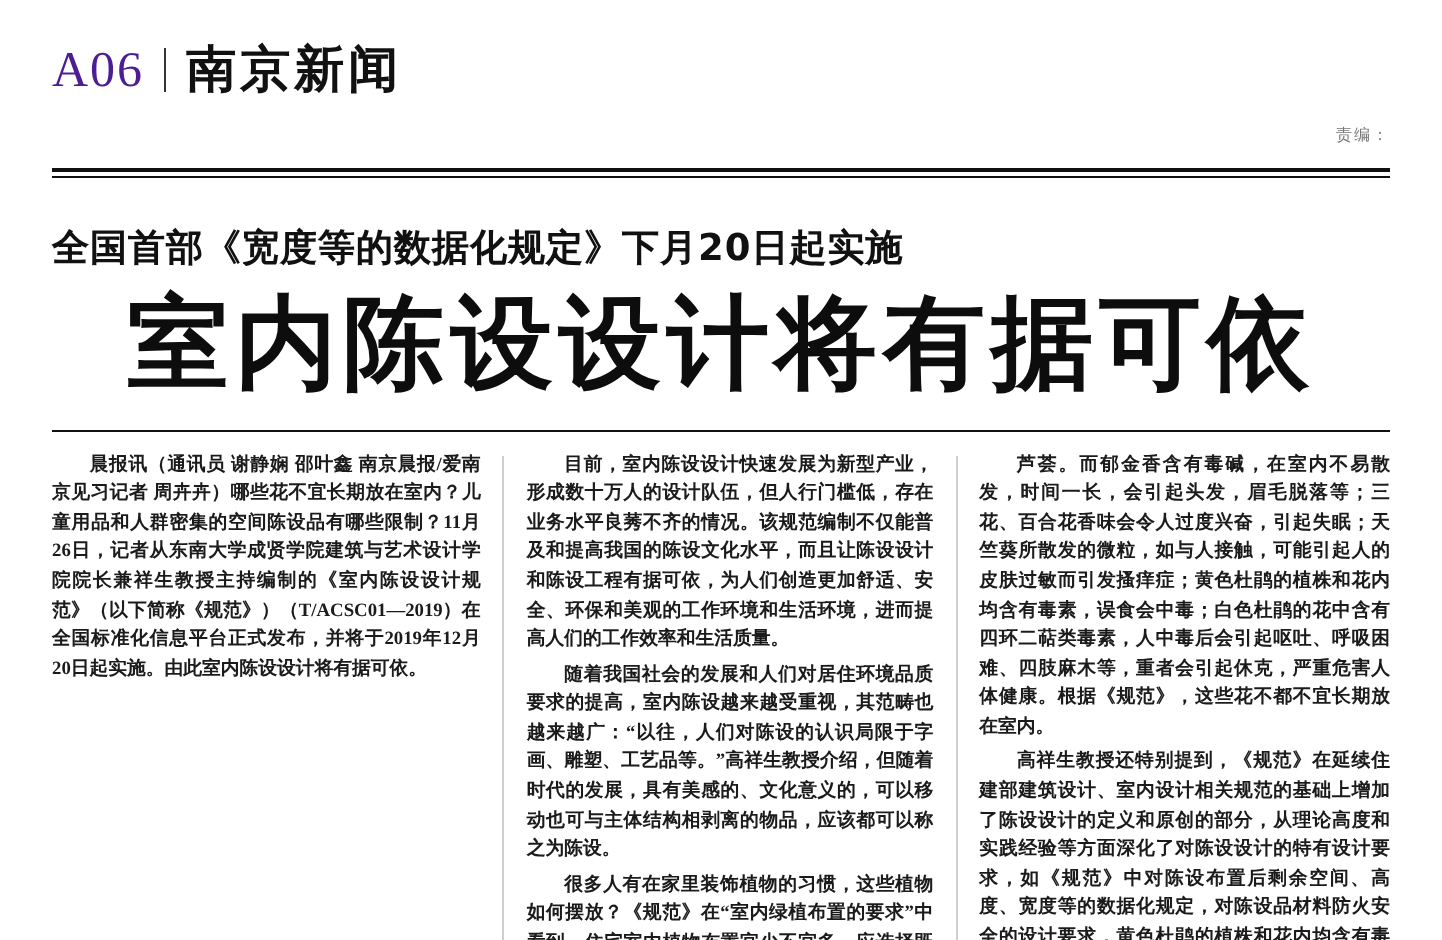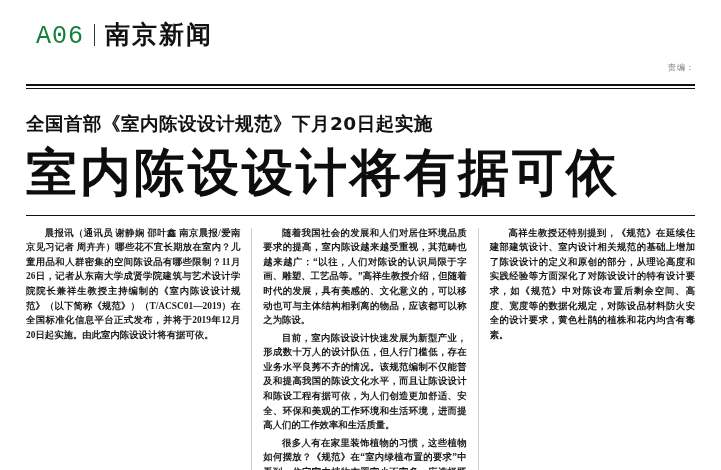--- a/index.html
+++ b/index.html
@@ -25,26 +25,25 @@
 
   
   .masthead {
     display: flex;
     align-items: baseline;
     padding-top: 18px;
     padding-bottom: 6px;
     position: relative;
   }
   .page-code {
-    font-family: Liberation Mono, monospace;
+    font-family: Liberation Serif, serif;
     font-size: 25px;
     letter-spacing: 1px;
     font-weight: normal;
-    color: #15803d;
-    margin-left: 10px;
+    color: #4c1d95;
   }
   .mast-sep {
     display: inline-block;
     width: 1px;
     height: 22px;
     background: #333;
     margin: 0 10px;
     position: relative;
     top: 3px;
   }
@@ -90,20 +89,21 @@
   }
   .headline {
     font-family: "DejaVu Sans", sans-serif;
     font-size: 51px;
     font-weight: bold;
     letter-spacing: 3px;
     line-height: 1.12;
     color: #0d0d0d;
     margin-top: 8px;
     white-space: nowrap;
+    text-align: center;
   }
   .headline-rule {
     height: 1px;
     background: #111;
     margin-top: 14px;
   }
 
   
   .columns {
     display: flex;
@@ -140,34 +140,35 @@
   <div class="masthead">
     <span class="page-code">A06</span>
     <span class="mast-sep"></span>
     <span class="section-name">南京新闻</span>
     <span class="mast-right">责编：</span>
   </div>
   <div class="rule"></div>
   <div class="rule thin"></div>
 
   <div class="headline-wrap">
-    <div class="kicker">全国首部《室内陈设设计规范》下月20日起实施</div>
+    <div class="kicker">全国首部《宽度等的数据化规定》下月20日起实施</div>
     <div class="headline">室内陈设设计将有据可依</div>
   </div>
   <div class="headline-rule"></div>
 
   <div class="columns">
     <div class="col c1">
       <p>晨报讯（通讯员 谢静娴 邵叶鑫 南京晨报/爱南京见习记者 周卉卉）哪些花不宜长期放在室内？儿童用品和人群密集的空间陈设品有哪些限制？11月26日，记者从东南大学成贤学院建筑与艺术设计学院院长兼祥生教授主持编制的《室内陈设设计规范》（以下简称《规范》）（T/ACSC01—2019）在全国标准化信息平台正式发布，并将于2019年12月20日起实施。由此室内陈设设计将有据可依。</p>
     </div>
     <div class="vrule"></div>
     <div class="col c2">
+      <p>目前，室内陈设设计快速发展为新型产业，形成数十万人的设计队伍，但人行门槛低，存在业务水平良莠不齐的情况。该规范编制不仅能普及和提高我国的陈设文化水平，而且让陈设设计和陈设工程有据可依，为人们创造更加舒适、安全、环保和美观的工作环境和生活环境，进而提高人们的工作效率和生活质量。</p>
       <p>随着我国社会的发展和人们对居住环境品质要求的提高，室内陈设越来越受重视，其范畴也越来越广：“以往，人们对陈设的认识局限于字画、雕塑、工艺品等。”高祥生教授介绍，但随着时代的发展，具有美感的、文化意义的，可以移动也可与主体结构相剥离的物品，应该都可以称之为陈设。</p>
-      <p>目前，室内陈设设计快速发展为新型产业，形成数十万人的设计队伍，但人行门槛低，存在业务水平良莠不齐的情况。该规范编制不仅能普及和提高我国的陈设文化水平，而且让陈设设计和陈设工程有据可依，为人们创造更加舒适、安全、环保和美观的工作环境和生活环境，进而提高人们的工作效率和生活质量。</p>
       <p>很多人有在家里装饰植物的习惯，这些植物如何摆放？《规范》在“室内绿植布置的要求”中看到，住宅室内植物布置宜少不宜多，应选择既有观赏观赏价值，又对健康无损的植物，比如：吊兰、</p>
     </div>
     <div class="vrule"></div>
     <div class="col c3">
+      <p>芦荟。而郁金香含有毒碱，在室内不易散发，时间一长，会引起头发，眉毛脱落等；三花、百合花香味会令人过度兴奋，引起失眠；天竺葵所散发的微粒，如与人接触，可能引起人的皮肤过敏而引发搔痒症；黄色杜鹃的植株和花内均含有毒素，误食会中毒；白色杜鹃的花中含有四环二萜类毒素，人中毒后会引起呕吐、呼吸困难、四肢麻木等，重者会引起休克，严重危害人体健康。根据《规范》，这些花不都不宜长期放在室内。</p>
       <p>高祥生教授还特别提到，《规范》在延续住建部建筑设计、室内设计相关规范的基础上增加了陈设设计的定义和原创的部分，从理论高度和实践经验等方面深化了对陈设设计的特有设计要求，如《规范》中对陈设布置后剩余空间、高度、宽度等的数据化规定，对陈设品材料防火安全的设计要求，黄色杜鹃的植株和花内均含有毒素。</p>
     </div>
   </div>
 
 </div>
 
 </body></html>

